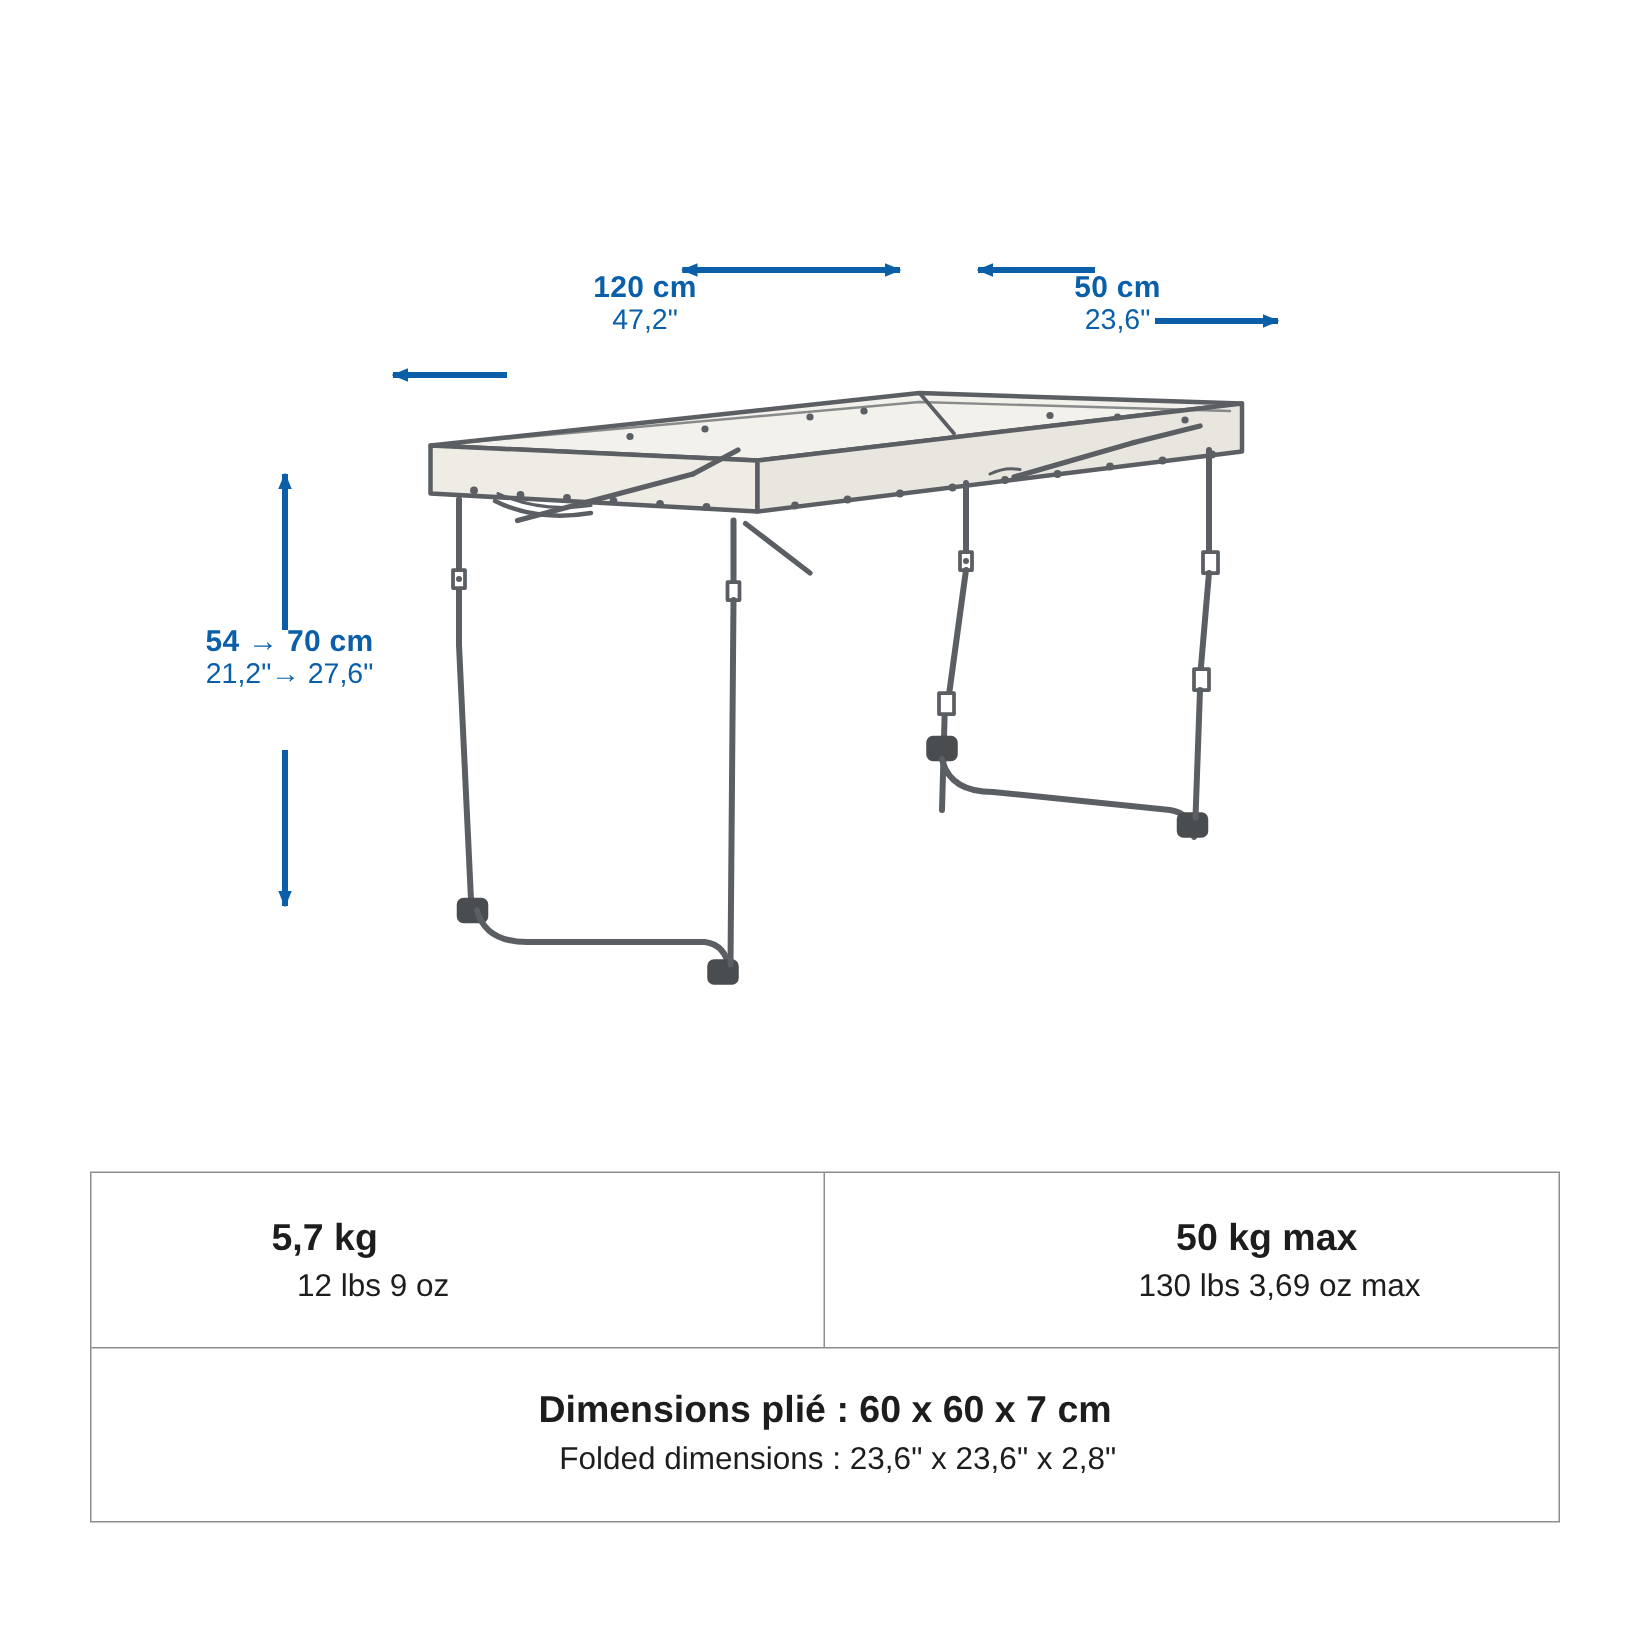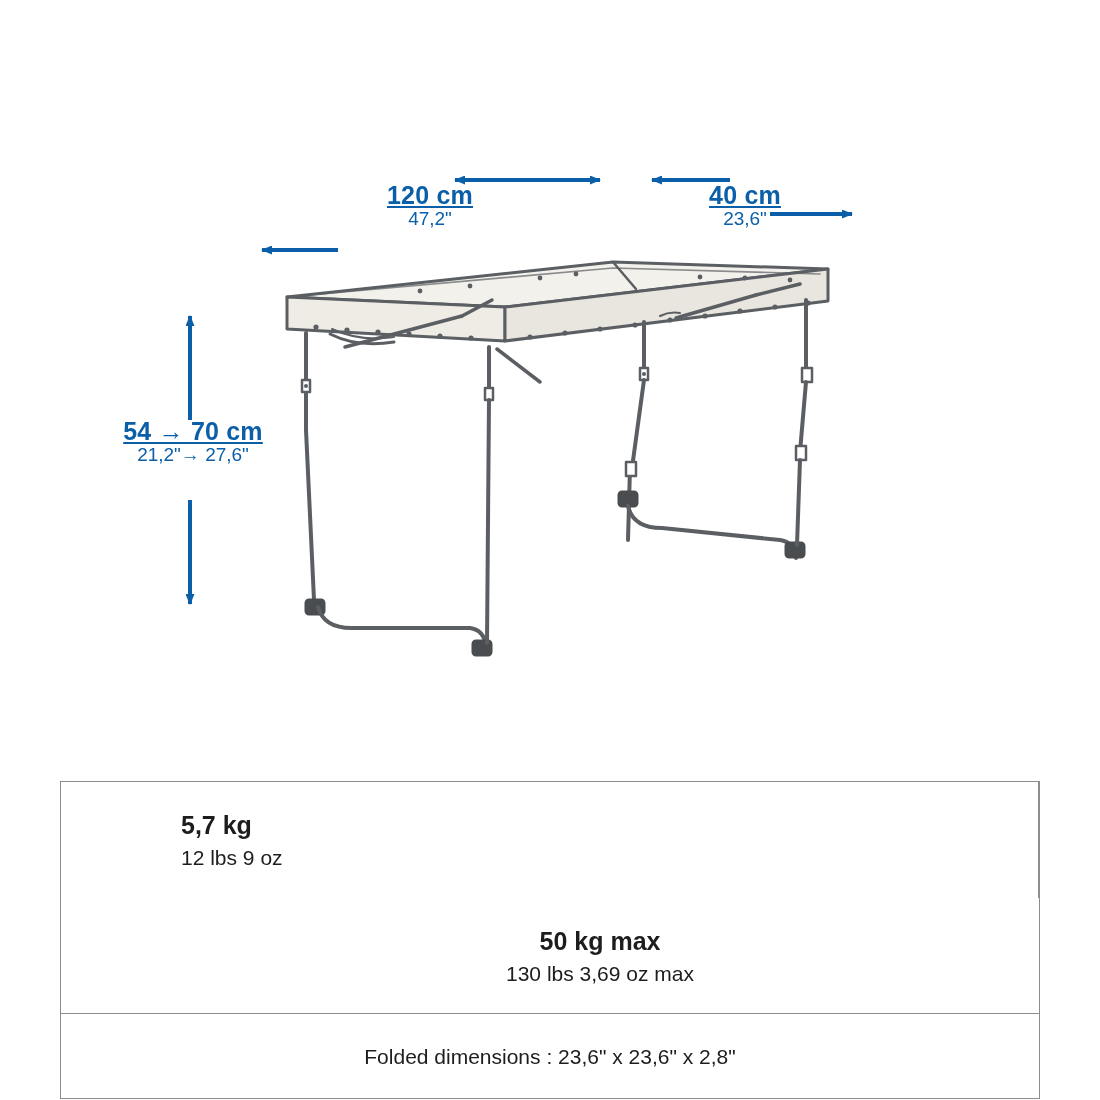--- a/index.html
+++ b/index.html
@@ -33,24 +33,23 @@
 
   
   .dim-label {
     position: absolute;
     text-align: center;
     color: #0a5fa8;
     line-height: 1.08;
     white-space: nowrap;
   }
   .dim-primary {
-    font-size: 25px;
+    font-size: 20px;
     font-weight: bold;
     letter-spacing: 0.2px;
-    text-decoration: underline;
   }
   .dim-secondary {
     font-size: 19px;
     font-weight: normal;
   }
 
   #label-length { left: 330px; top: 182px; width: 200px; }
   #label-width  { left: 650px; top: 182px; width: 190px; }
   #label-height { left: 88px;  top: 418px; width: 210px; }
 
@@ -62,21 +61,20 @@
     width: 980px;
     border: 1px solid #8d8d8d;
     box-sizing: border-box;
   }
   .spec-row {
     display: flex;
     width: 100%;
   }
   .spec-row.top {
     border-bottom: 1px solid #8d8d8d;
-    flex-direction: column;
   }
   .spec-cell {
     flex: 1 1 50%;
     box-sizing: border-box;
     padding: 28px 10px 26px 10px;
     text-align: center;
   }
   .spec-cell.left-cell {
     border-right: 1px solid #8d8d8d;
     padding-left: 120px;
@@ -96,20 +94,21 @@
     font-weight: bold;
     color: #1d1d1d;
     line-height: 1.25;
   }
   .spec-secondary {
     font-size: 21px;
     font-weight: normal;
     color: #1d1d1d;
     line-height: 1.3;
     margin-top: 3px;
+    margin-left: 17px;
   }
 </style>
 </head>
 <body>
 
 <div id="page">
 
   <div class="diagram-area">
     <svg width="1100" height="760" viewBox="0 0 1100 760" xmlns="http://www.w3.org/2000/svg">
       <defs>
@@ -218,21 +217,21 @@
       </g>
     </svg>
   </div>
 
   <div class="dim-label" id="label-length">
     <div class="dim-primary">120 cm</div>
     <div class="dim-secondary">47,2"</div>
   </div>
 
   <div class="dim-label" id="label-width">
-    <div class="dim-primary">40 cm</div>
+    <div class="dim-primary">50 cm</div>
     <div class="dim-secondary">23,6"</div>
   </div>
 
   <div class="dim-label" id="label-height">
     <div class="dim-primary">54 → 70 cm</div>
     <div class="dim-secondary">21,2"→ 27,6"</div>
   </div>
 
   <div class="spec-table">
     <div class="spec-row top">
@@ -240,18 +239,19 @@
         <div class="spec-primary">5,7 kg</div>
         <div class="spec-secondary">12 lbs 9 oz</div>
       </div>
       <div class="spec-cell right-cell">
         <div class="spec-primary">50 kg max</div>
         <div class="spec-secondary">130 lbs 3,69 oz max</div>
       </div>
     </div>
     <div class="spec-row">
       <div class="spec-cell full">
+        <div class="spec-primary">Dimensions plié : 60 x 60 x 7 cm</div>
         <div class="spec-secondary">Folded dimensions : 23,6" x 23,6" x 2,8"</div>
       </div>
     </div>
   </div>
 
 </div>
 
 </body></html>

